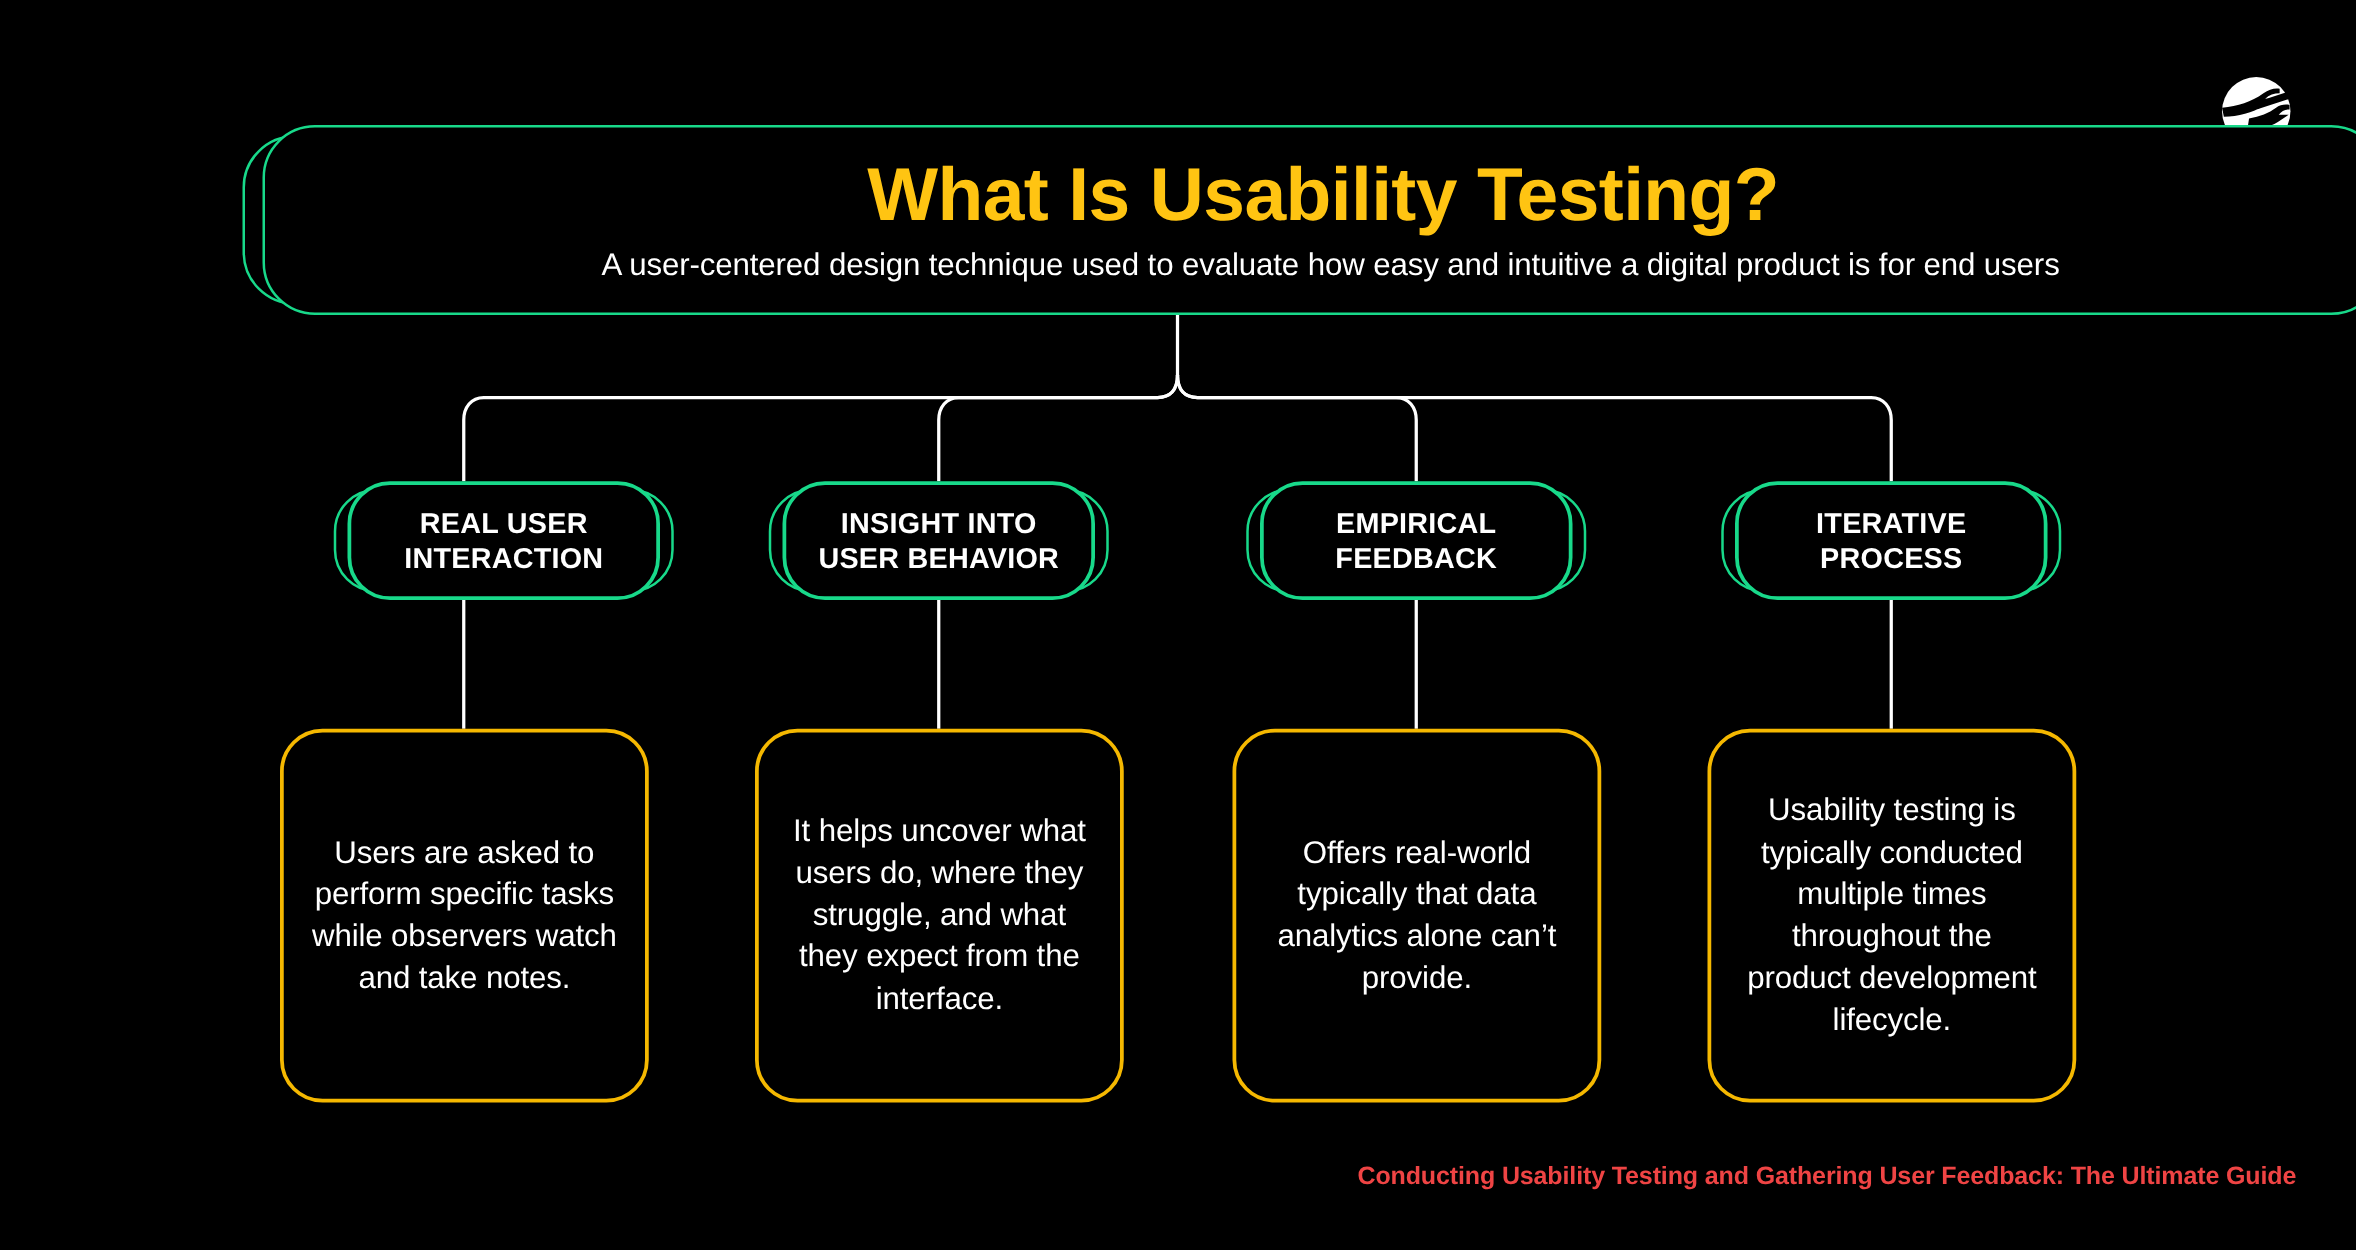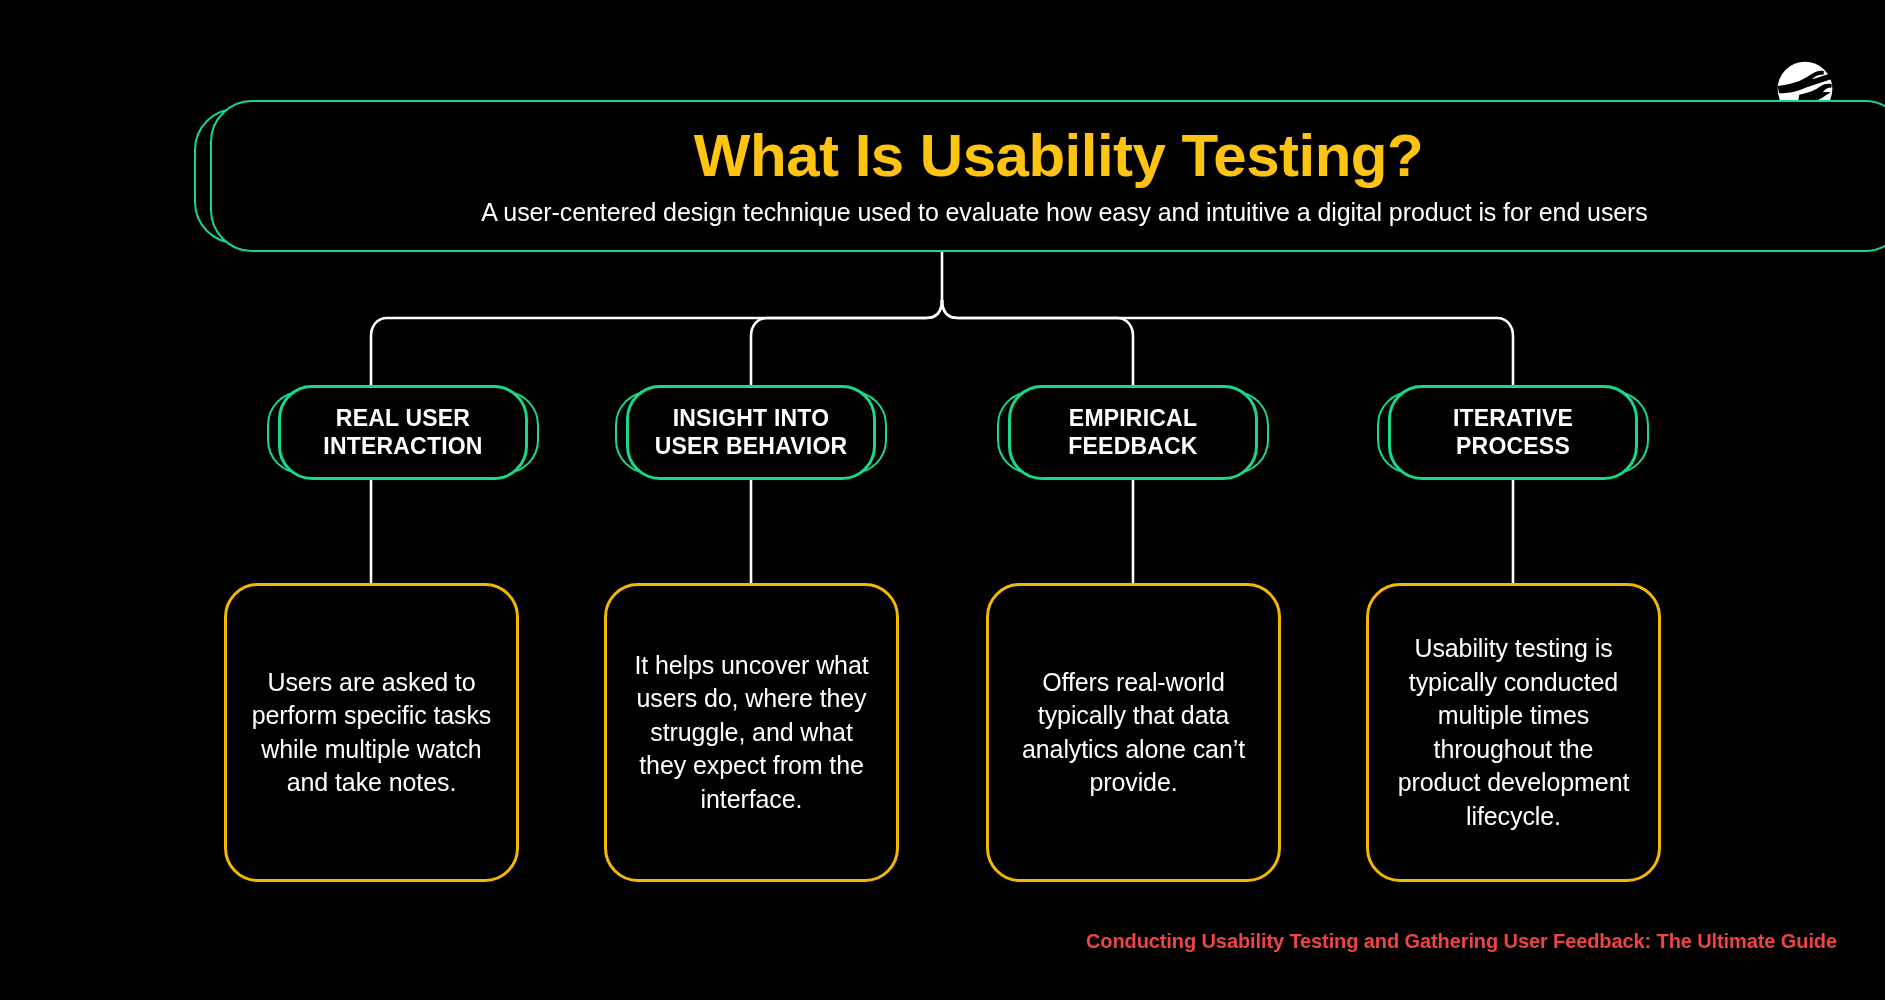--- a/index.html
+++ b/index.html
@@ -147,21 +147,21 @@
 
   <div class="label-box" style="left:1388px;padding-left:16px;">
     <div class="lb-bracket l"></div>
     <div class="lb-bracket r"></div>
     <div class="lb-main">
       <div class="lb-text">ITERATIVE PROCESS</div>
     </div>
   </div>
 
   <div class="desc-box" style="left:224px;">
-    <div class="desc-text">Users are asked to perform specific tasks while multiple watch and take notes.</div>
+    <div class="desc-text">Users are asked to perform specific tasks while observers watch and take notes.</div>
   </div>
   <div class="desc-box" style="left:604px;">
     <div class="desc-text">It helps uncover what users do, where they struggle, and what they expect from the interface.</div>
   </div>
   <div class="desc-box" style="left:986px;">
     <div class="desc-text">Offers real-world typically that data analytics alone can’t provide.</div>
   </div>
   <div class="desc-box" style="left:1366px;">
     <div class="desc-text">Usability testing is typically conducted multiple times throughout the product development lifecycle.</div>
   </div>

